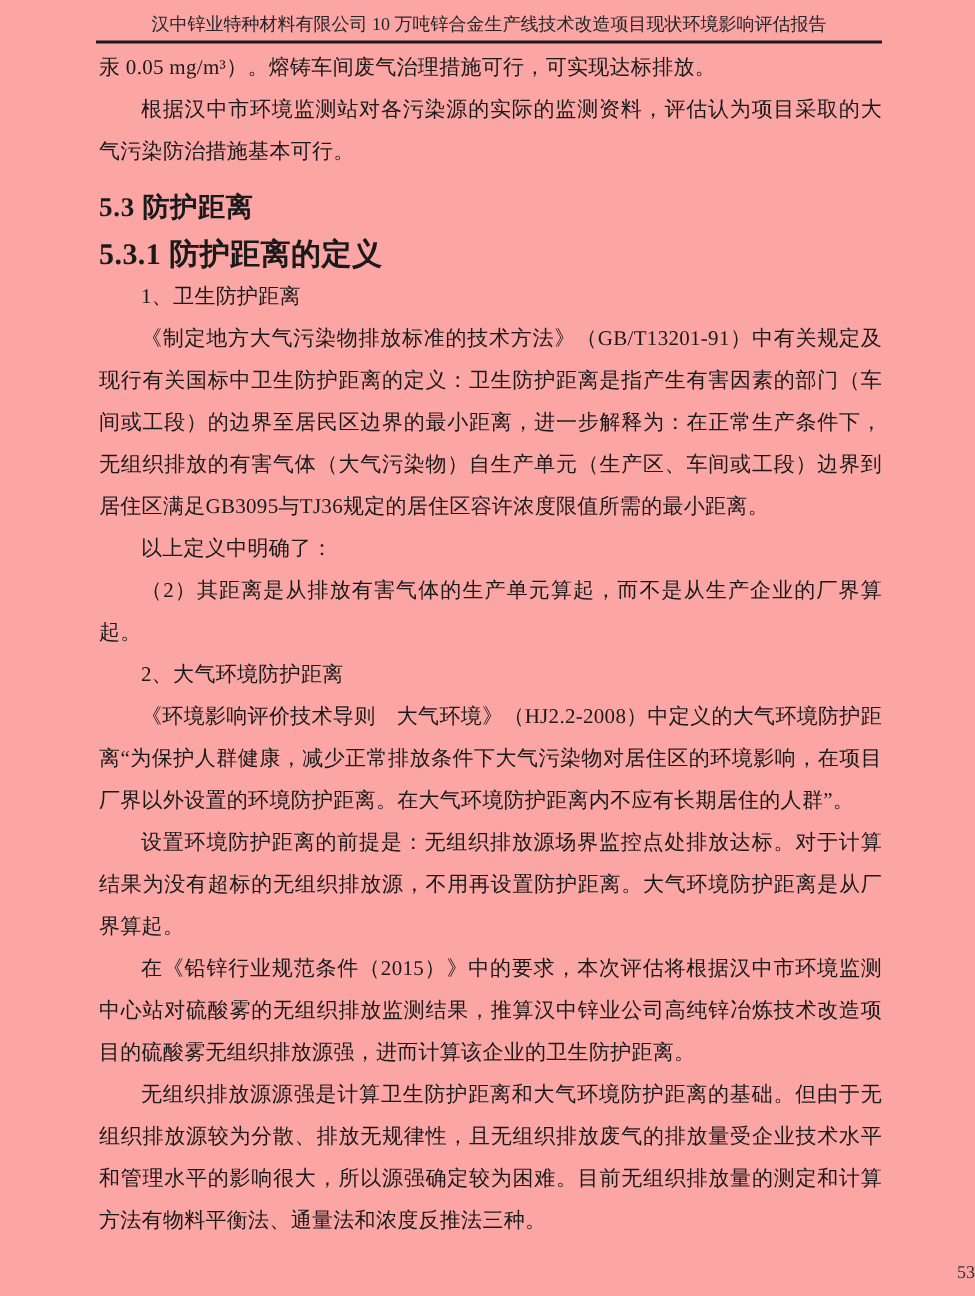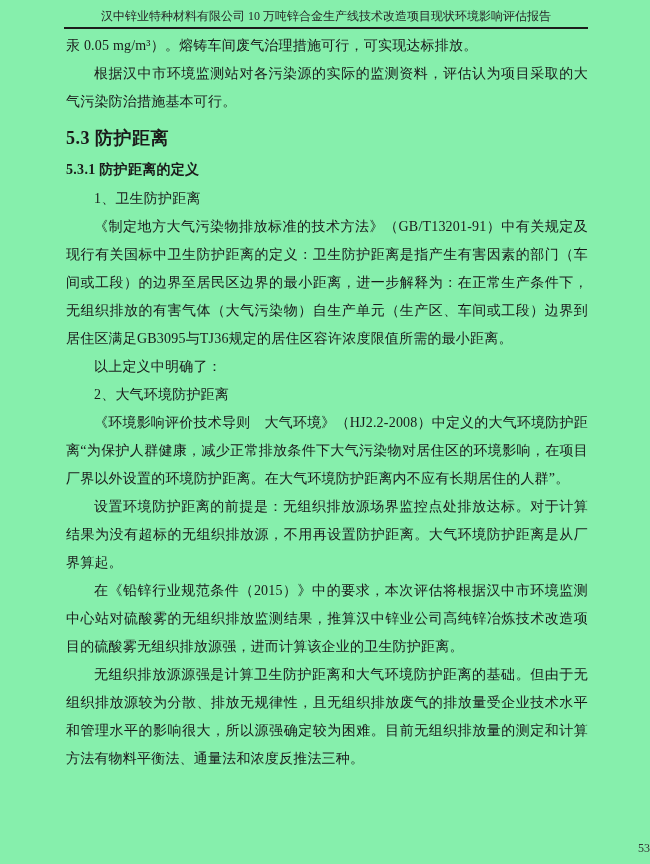--- a/index.html
+++ b/index.html
@@ -1,20 +1,20 @@
 <!DOCTYPE html>
 <html><head>
 <meta charset="utf-8">
 <style>
   html,body{margin:0;padding:0;background:#e8e8e8;}
   .page{
     position:relative;
     width:650px;height:864px;
     margin:0 auto;
-    background:#86efac;
+    background:#fca5a5;
     color:#1a1a1a;
     font-family:"Liberation Serif","DejaVu Serif",serif;
     overflow:hidden;
     box-sizing:border-box;
   }
   .header{
     position:absolute;
     top:8px;left:64px;right:62px;
     text-align:center;
     font-size:12px;
@@ -37,21 +37,21 @@
   .content p.indent{ text-indent:2em; }
   .content h2{
     margin:7px 0 3px 0;
     font-size:18px;
     line-height:30px;
     font-weight:bold;
     letter-spacing:0.5px;
   }
   .content h3{
     margin:2px 0 1px 0;
-    font-size:14px;
+    font-size:20px;
     line-height:28px;
     font-weight:bold;
     letter-spacing:0.3px;
   }
   .footer{
     position:absolute;
     bottom:8px;left:0;right:0;
     text-align:right;
     font-size:12px;
     color:#333;
@@ -64,20 +64,21 @@
   <div class="header">汉中锌业特种材料有限公司 10 万吨锌合金生产线技术改造项目现状环境影响评估报告</div>
 
   <div class="content" id="content">
       <p>汞 0.05 mg/m³）。熔铸车间废气治理措施可行，可实现达标排放。</p>
       <p class="indent">根据汉中市环境监测站对各污染源的实际的监测资料，评估认为项目采取的大气污染防治措施基本可行。</p>
       <h2>5.3 防护距离</h2>
       <h3>5.3.1 防护距离的定义</h3>
       <p class="indent">1、卫生防护距离</p>
       <p class="indent">《制定地方大气污染物排放标准的技术方法》（GB/T13201-91）中有关规定及现行有关国标中卫生防护距离的定义：卫生防护距离是指产生有害因素的部门（车间或工段）的边界至居民区边界的最小距离，进一步解释为：在正常生产条件下，无组织排放的有害气体（大气污染物）自生产单元（生产区、车间或工段）边界到居住区满足GB3095与TJ36规定的居住区容许浓度限值所需的最小距离。</p>
       <p class="indent">以上定义中明确了：</p>
+      <p class="indent">（2）其距离是从排放有害气体的生产单元算起，而不是从生产企业的厂界算起。</p>
       <p class="indent">2、大气环境防护距离</p>
       <p class="indent">《环境影响评价技术导则　大气环境》（HJ2.2-2008）中定义的大气环境防护距离“为保护人群健康，减少正常排放条件下大气污染物对居住区的环境影响，在项目厂界以外设置的环境防护距离。在大气环境防护距离内不应有长期居住的人群”。</p>
       <p class="indent">设置环境防护距离的前提是：无组织排放源场界监控点处排放达标。对于计算结果为没有超标的无组织排放源，不用再设置防护距离。大气环境防护距离是从厂界算起。</p>
       <p class="indent">在《铅锌行业规范条件（2015）》中的要求，本次评估将根据汉中市环境监测中心站对硫酸雾的无组织排放监测结果，推算汉中锌业公司高纯锌冶炼技术改造项目的硫酸雾无组织排放源强，进而计算该企业的卫生防护距离。</p>
       <p class="indent">无组织排放源源强是计算卫生防护距离和大气环境防护距离的基础。但由于无组织排放源较为分散、排放无规律性，且无组织排放废气的排放量受企业技术水平和管理水平的影响很大，所以源强确定较为困难。目前无组织排放量的测定和计算方法有物料平衡法、通量法和浓度反推法三种。</p>
     </div>
 
   <div class="footer">53</div>
 </div>
 

